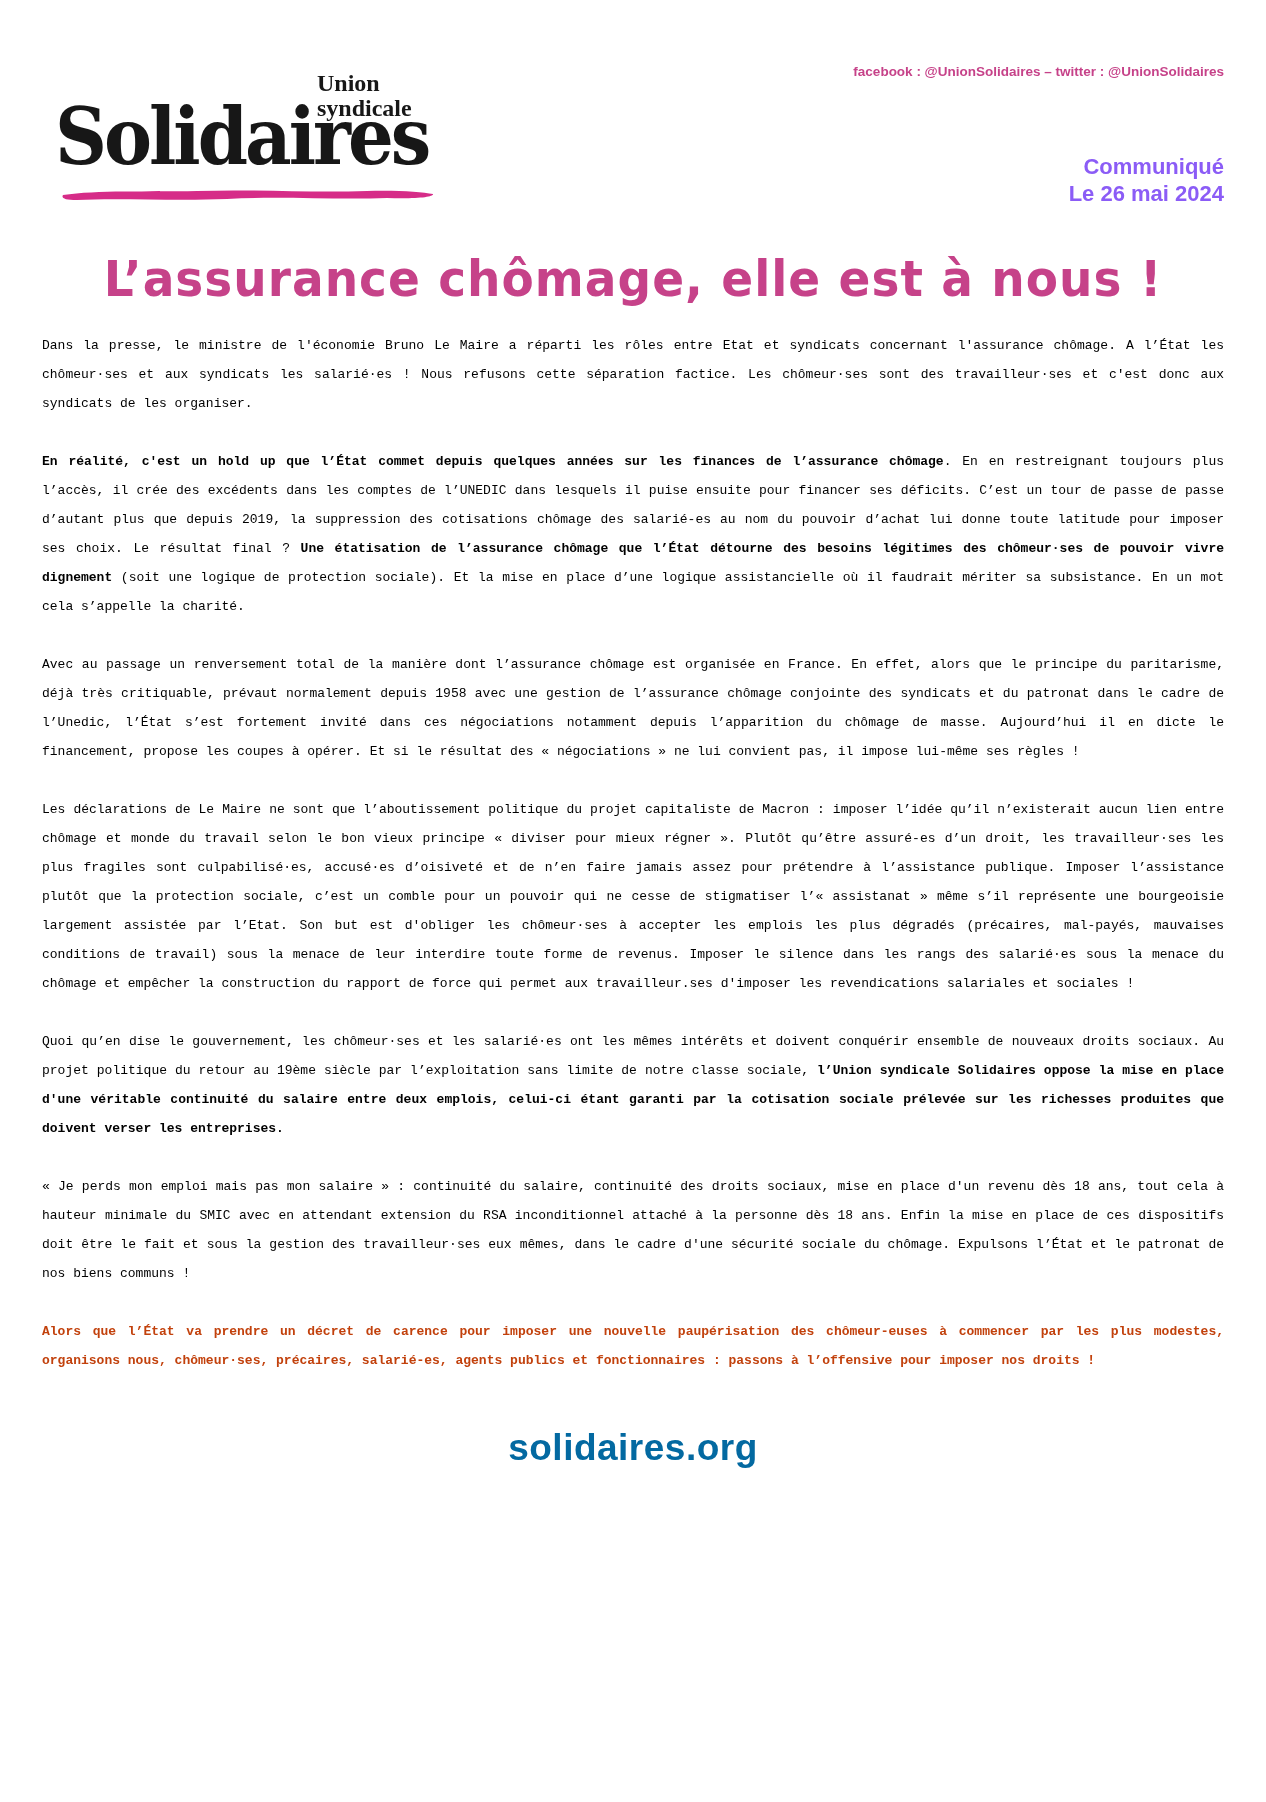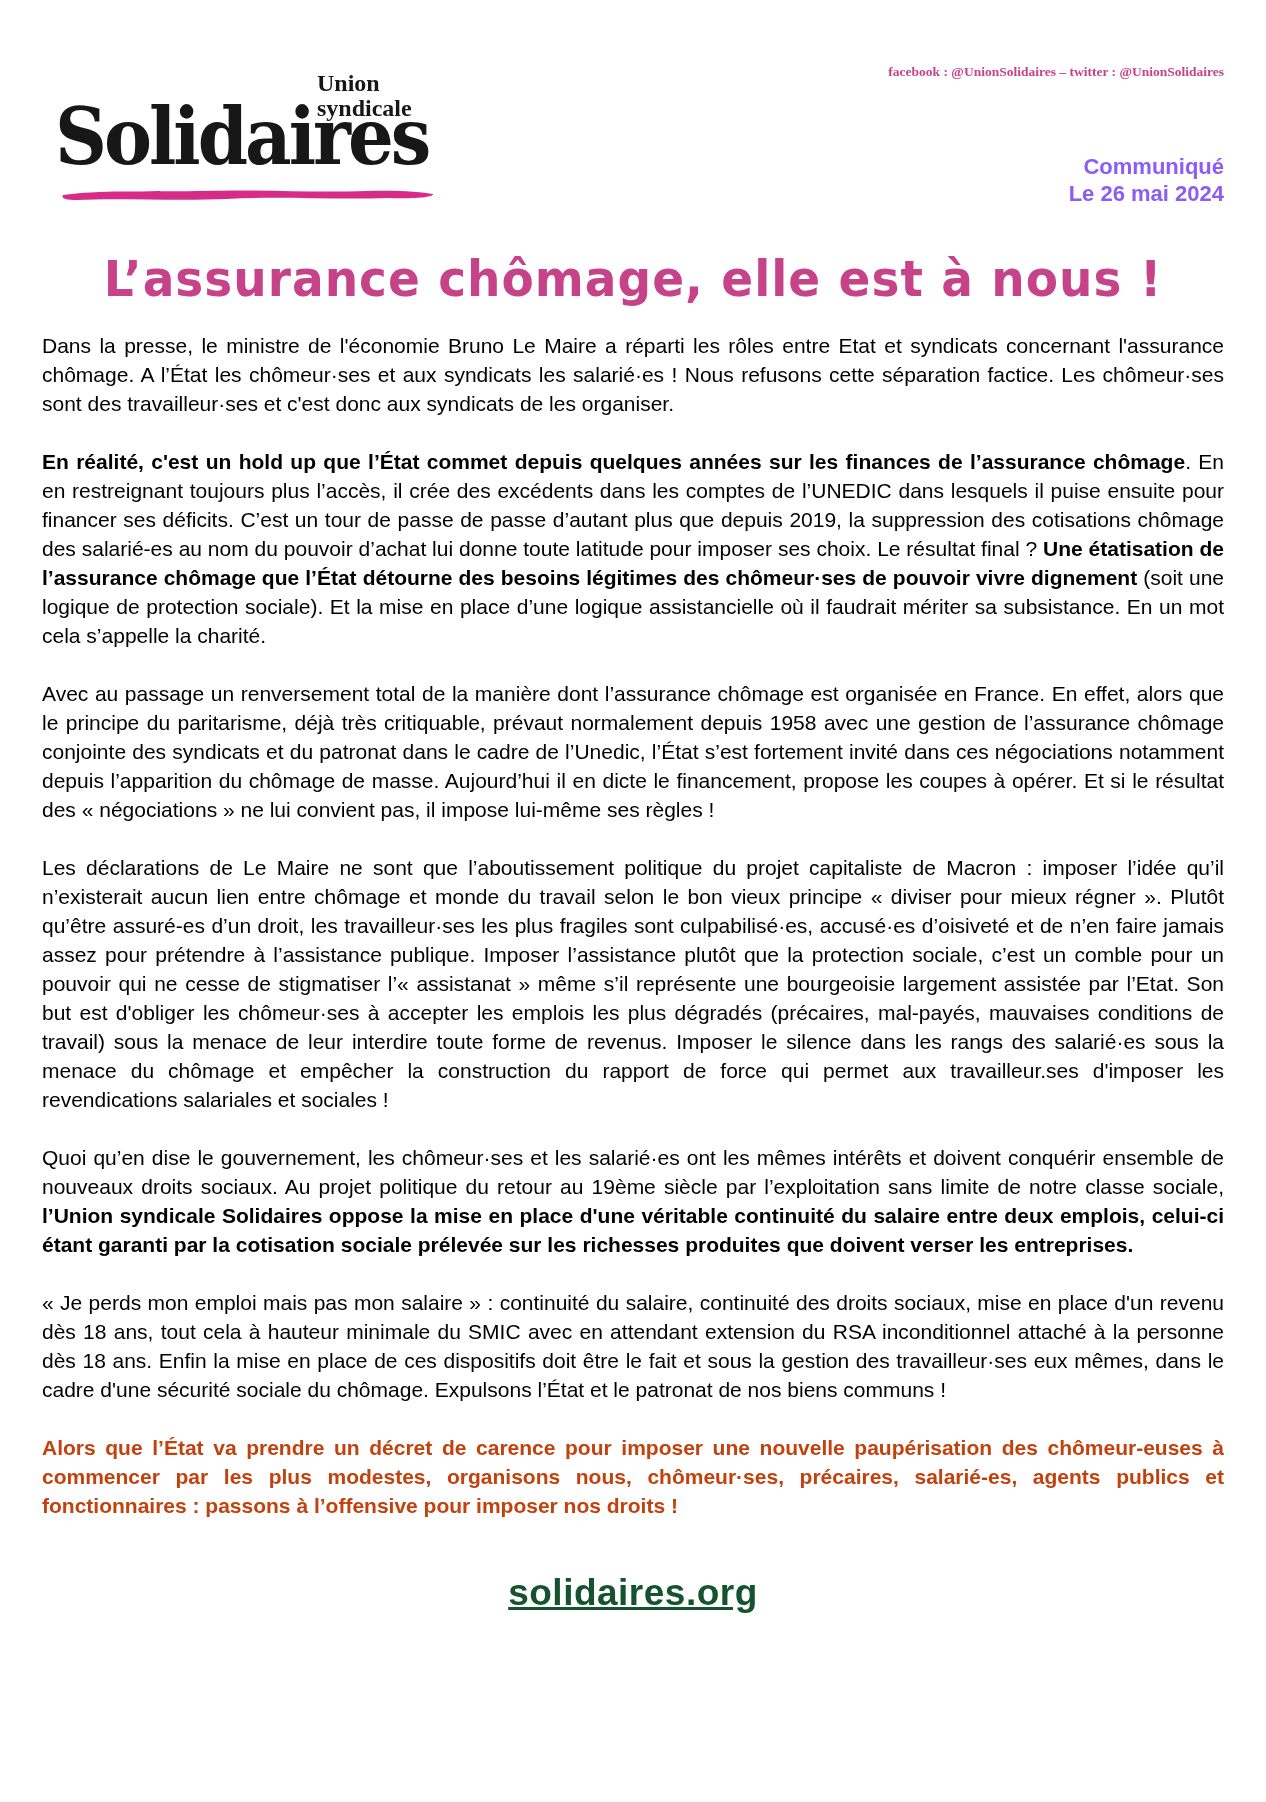--- a/index.html
+++ b/index.html
@@ -18,45 +18,45 @@
   }
   .logo-wordmark{
     position:absolute;left:0;top:26px;
     font-family:"DejaVu Serif", serif;font-weight:bold;
     font-size:72px;line-height:100px;letter-spacing:-3px;color:#171717;
     transform:scaleY(1.08);transform-origin:left top;white-space:nowrap;
   }
   .logo-brush{position:absolute;left:2px;top:128px;}
   .social{
     position:absolute;right:42px;top:56px;text-align:right;
-    font-size:13.5px;line-height:18px;font-weight:bold;color:#c64289;font-family:Liberation Serif, serif;
+    font-size:13.5px;line-height:18px;font-weight:bold;color:#c64289;
   }
   .communique{
     position:absolute;right:42px;top:146px;text-align:right;
     font-size:22px;line-height:27px;font-weight:bold;color:#8b5cf6;
   }
   
   .doc-title{
     margin:18px 42px 0 42px;text-align:center;
     font-family:"DejaVu Sans", sans-serif;font-weight:800;
     font-size:47px;line-height:80px;color:#c64289;letter-spacing:1px;
     transform:scaleY(1.05);transform-origin:center top;
   }
   
   .body-text{margin:14px 42px 0 42px;}
   .body-text p{
-    margin:0 0 29px 0;font-size:21px;line-height:29px;
-    text-align:justify;color:#000;
+    margin:0 0 29px 0;font-size:13px;line-height:29px;
+    text-align:justify;color:#000;font-family:Liberation Mono, monospace;
   }
   .body-text p.pink{color:#c2410c;font-weight:bold;}
   b{font-weight:bold;}
   
   .footer{
     margin-top:52px;text-align:center;
-    font-size:37px;font-weight:bold;color:#14532d;letter-spacing:0.5px;text-decoration:underline;
+    font-size:37px;font-weight:bold;color:#0369a1;letter-spacing:0.5px;
   }
 </style>
 </head>
 <body>
 
 <div class="page">
 
   <div class="header">
 
     <div class="logo">

